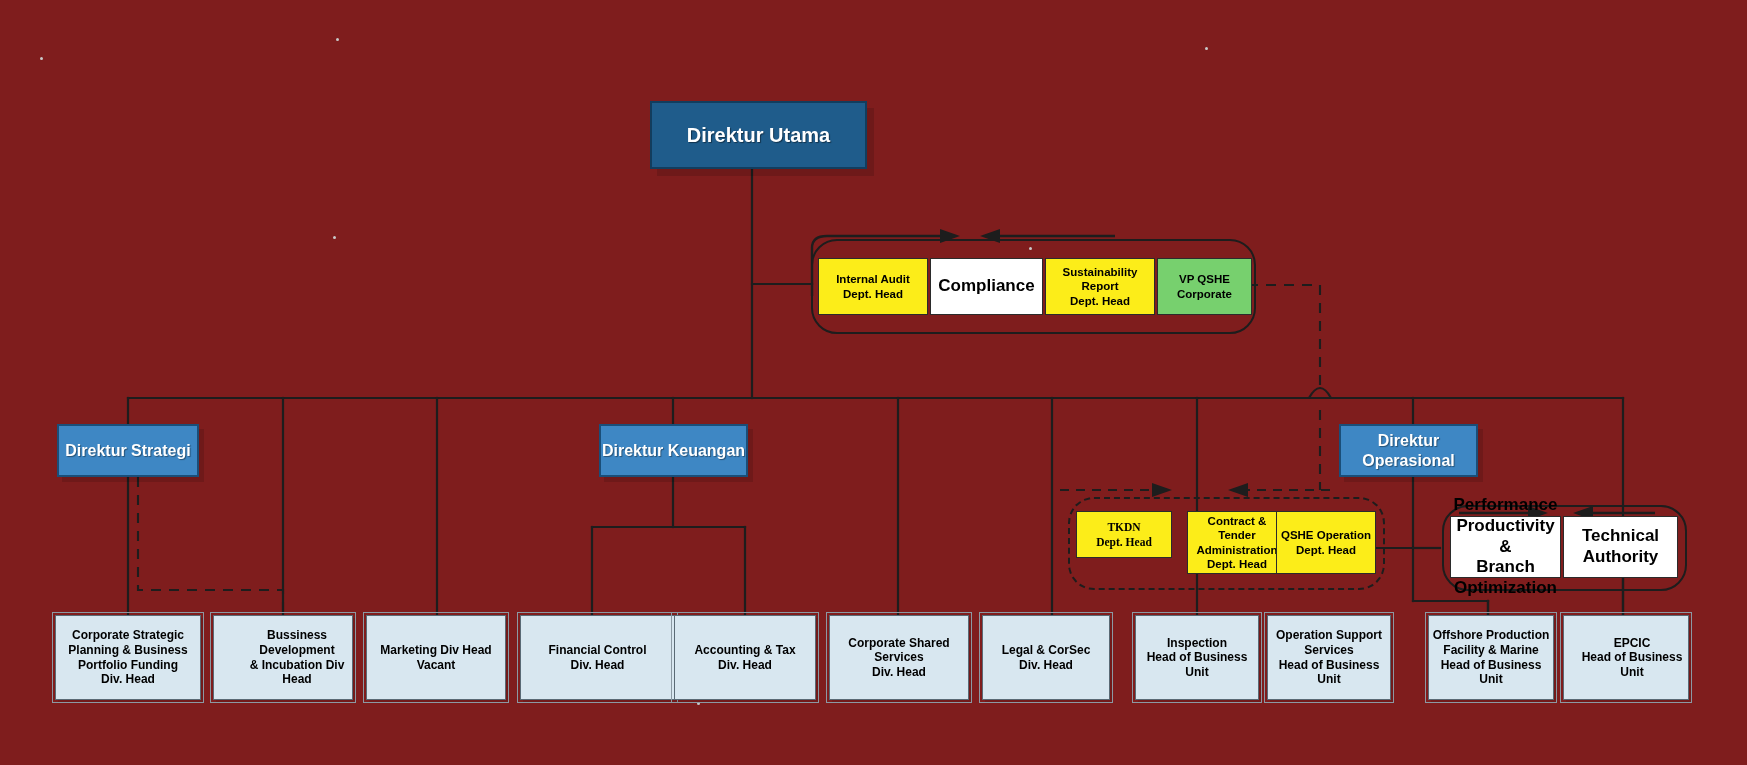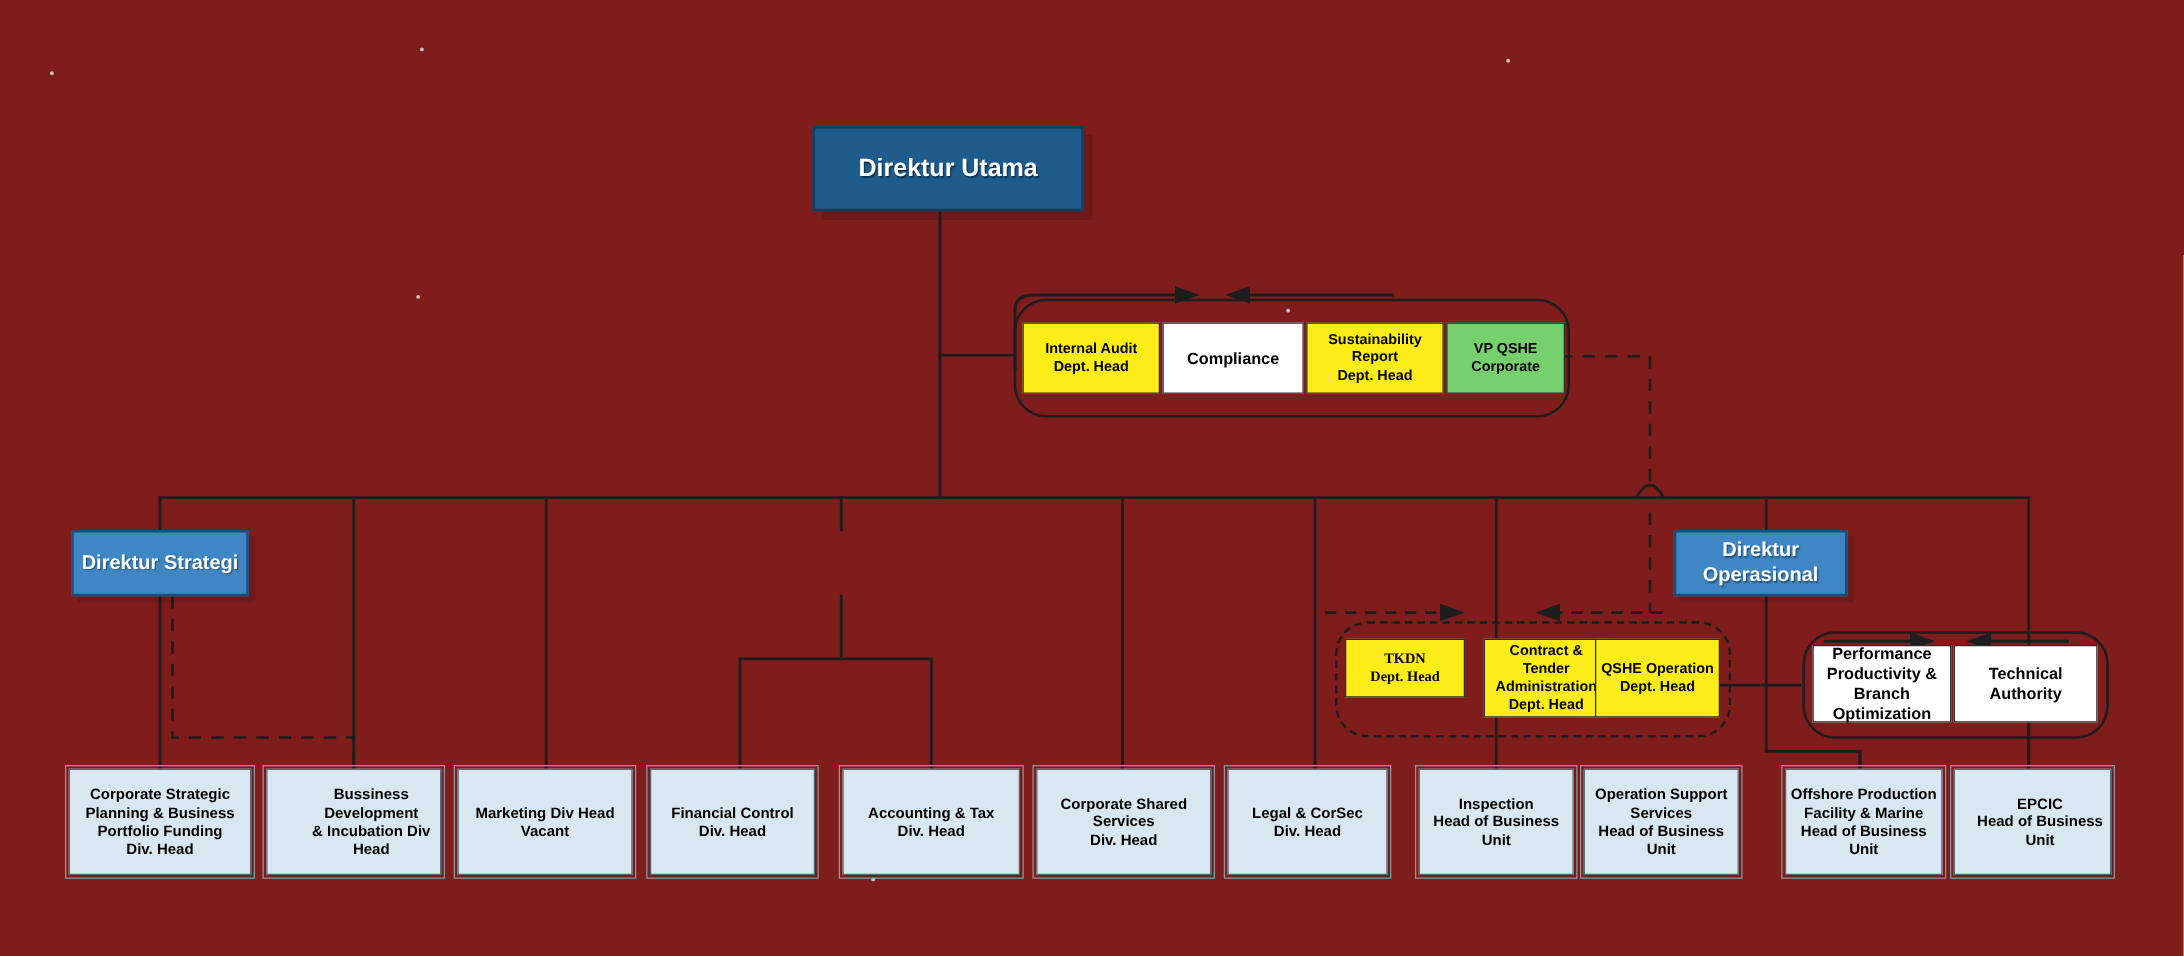--- a/index.html
+++ b/index.html
@@ -64,21 +64,21 @@
     border: 1.6px solid #2b2b2b;
     color: #000000;
     font-size: 11.5px;
     font-weight: bold;
   }
   
   .n-white {
     background: #ffffff;
     border: 1.6px solid #2b2b2b;
     color: #000000;
-    font-size: 13px;
+    font-size: 17px;
     font-weight: bold;
   }
   
   .n-green {
     background: #77d06e;
     border: 1.6px solid #2b2b2b;
     color: #000000;
     font-size: 11.5px;
     font-weight: bold;
   }
@@ -236,20 +236,23 @@
 Dept. Head</span>
   </div>
   <div class="node n-green" style="left:1157px; top:258px; width:95px; height:57px;">
     <span>VP QSHE
 Corporate</span>
   </div>
 
   <div class="node n-dir" style="left:57px; top:424px; width:142px; height:53px;">
     <span>Direktur Strategi</span>
   </div>
+  <div class="node n-dir" style="left:599px; top:424px; width:149px; height:53px;">
+    <span>Direktur Keuangan</span>
+  </div>
   <div class="node n-dir" style="left:1339px; top:424px; width:139px; height:53px;">
     <span>Direktur
 Operasional</span>
   </div>
 
   <div class="node n-yellow" style="left:1076px; top:511px; width:96px; height:47px;font-family:Liberation Serif, serif;">
     <span>TKDN
 Dept. Head</span>
   </div>
   <div class="node n-yellow" style="left:1187px; top:511px; width:100px; height:63px;">
@@ -278,21 +281,21 @@
 Div. Head</span>
   </div>
   <div class="node n-div" style="left:213px; top:615px; width:140px; height:85px;padding-left:28px;">
     <span>Bussiness Development
 &amp; Incubation Div Head</span>
   </div>
   <div class="node n-div" style="left:366px; top:615px; width:140px; height:85px;">
     <span>Marketing Div Head
 Vacant</span>
   </div>
-  <div class="node n-div" style="left:520px; top:615px; width:132px; height:85px;">
+  <div class="node n-div" style="left:520px; top:615px; width:155px; height:85px;">
     <span>Financial Control
 Div. Head</span>
   </div>
   <div class="node n-div" style="left:674px; top:615px; width:142px; height:85px;">
     <span>Accounting &amp; Tax
 Div. Head</span>
   </div>
   <div class="node n-div" style="left:829px; top:615px; width:140px; height:85px;">
     <span>Corporate Shared
 Services

